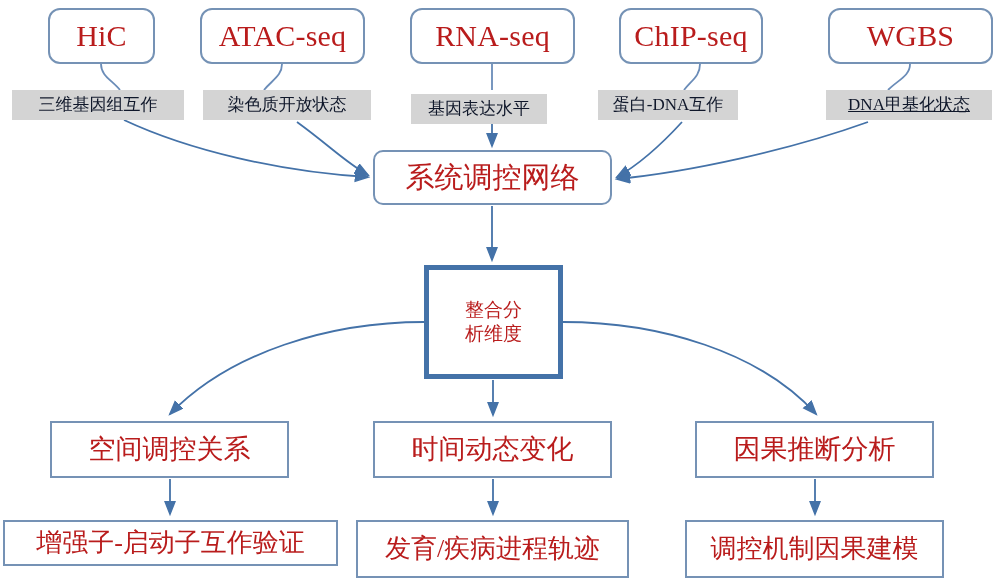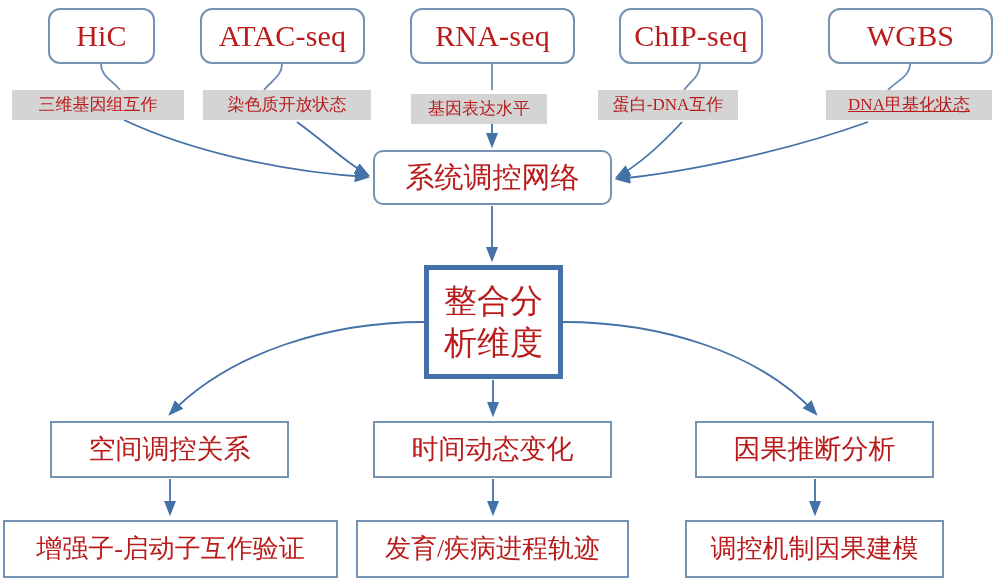--- a/index.html
+++ b/index.html
@@ -42,35 +42,35 @@
     border-radius: 12px;
     background: #ffffff;
     font-size: 30px;
     letter-spacing: 0.2px;
   }
   
   .descriptor {
     background: #D4D4D4;
     border: none;
     font-size: 17px;
-    color: #b91c1c;
+    color: #0f172a;
     font-family: "Liberation Serif", "DejaVu Serif", serif;
   }
   
   .hub {
     border: 2px solid #7592B5;
     border-radius: 10px;
     background: #ffffff;
     font-size: 29px;
   }
   
   .core {
     border: 5px solid #4472A8;
     background: #ffffff;
-    font-size: 33px;
+    font-size: 19px;
     line-height: 1.28;
   }
   .core span { display: block; }
   
   .dimension {
     border: 2px solid #7592B5;
     background: #ffffff;
     font-size: 27px;
   }
   
@@ -170,21 +170,21 @@
   <div class="node dimension" style="left:50px;  top:421px; width:239px; height:57px;">
     <span>空间调控关系</span>
   </div>
   <div class="node dimension" style="left:373px; top:421px; width:239px; height:57px;">
     <span>时间动态变化</span>
   </div>
   <div class="node dimension" style="left:695px; top:421px; width:239px; height:57px;">
     <span>因果推断分析</span>
   </div>
 
-  <div class="node outcome" style="left:3px;   top:520px; width:335px; height:58px;">
+  <div class="node outcome" style="left:3px;   top:520px; width:335px; height:46px;">
     <span>增强子-启动子互作验证</span>
   </div>
   <div class="node outcome" style="left:356px; top:520px; width:273px; height:58px;">
     <span>发育/疾病进程轨迹</span>
   </div>
   <div class="node outcome" style="left:685px; top:520px; width:259px; height:58px;">
     <span>调控机制因果建模</span>
   </div>
 
 </div>

